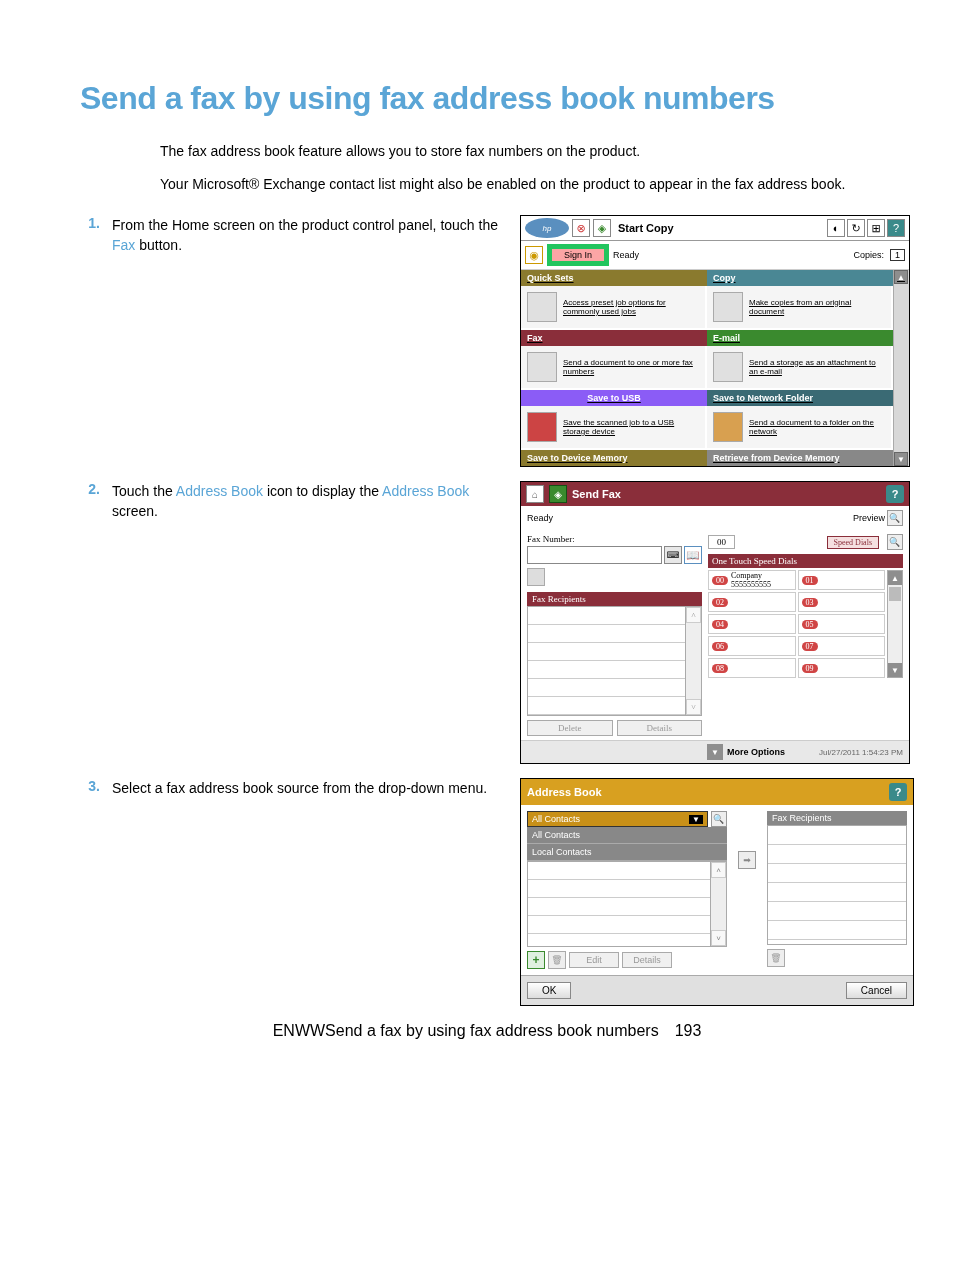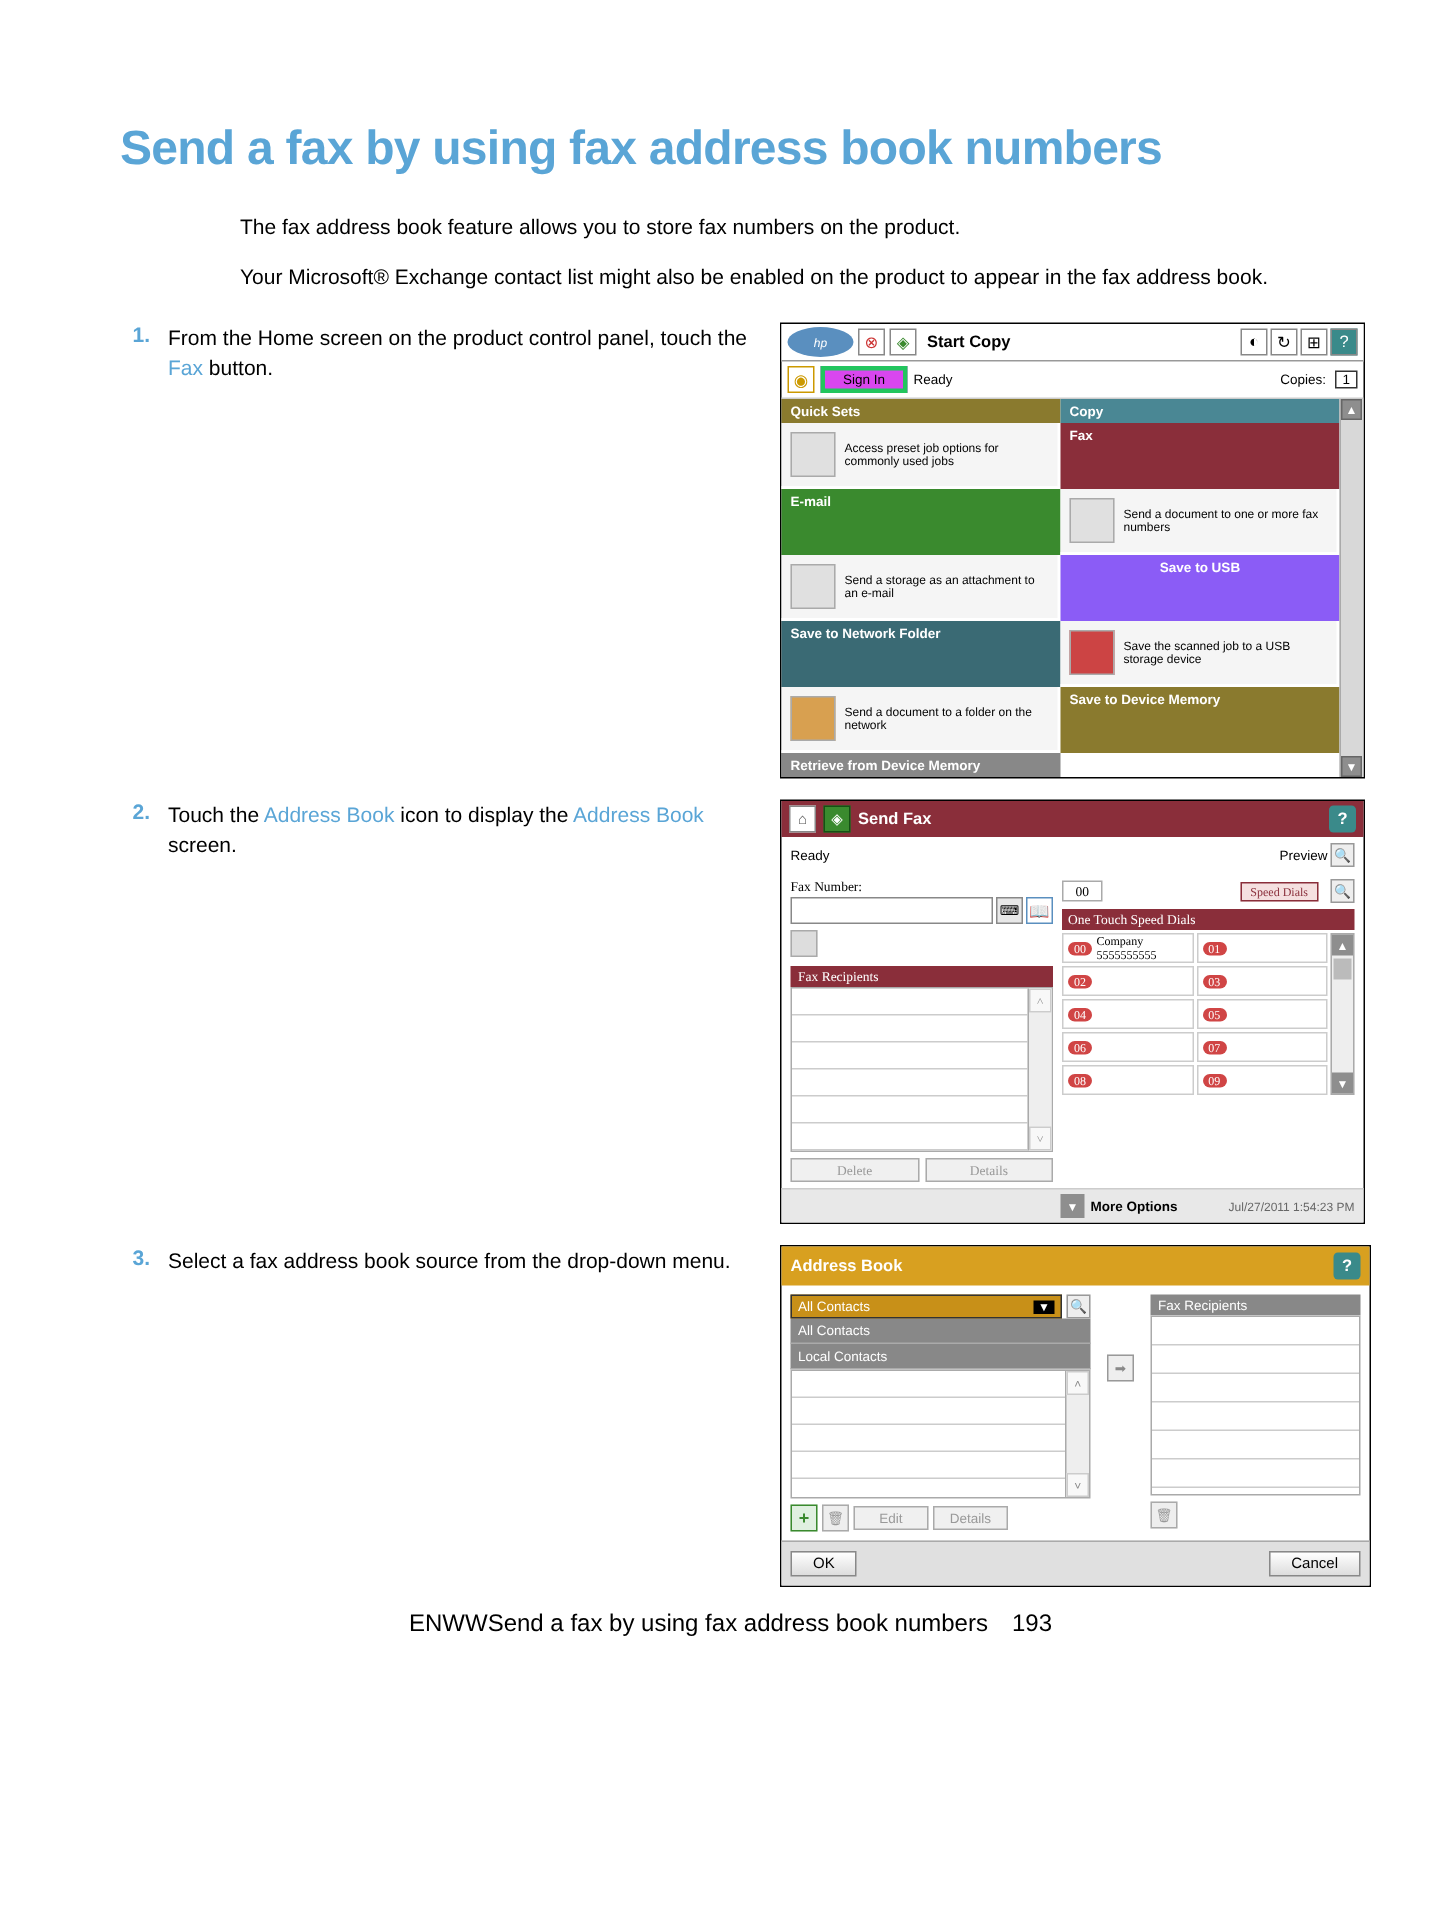--- a/index.html
+++ b/index.html
@@ -14,23 +14,23 @@
   .link { color: #5aa5d6; }
   .shot { flex: 0 0 390px; border: 1px solid #000; background: #fff; font-size: 9px; color: #000; }
 
   
   .s1-top { background: #fff; border-bottom: 1px solid #999; display: flex; align-items: center; padding: 2px 4px; gap: 3px; }
   .hp-logo { width: 44px; height: 20px; background: #5a8fbf; border-radius: 50%; display: inline-flex; align-items: center; justify-content: center; color:#fff; font-size:8px; font-style:italic;}
   .sq-btn { width: 18px; height: 18px; border: 1px solid #888; background: #fff; display: inline-flex; align-items: center; justify-content: center; font-size: 11px; }
   .start-copy { font-size: 11px; font-weight: bold; color:#000; padding-left:4px; }
   .s1-top-right { margin-left: auto; display:flex; gap:2px; }
   .s1-signin { display:flex; align-items:center; padding:3px 4px; border-bottom:1px solid #ccc; gap:4px;}
-  .signin-btn { border:3px solid #22c55e; background:#d946ef; padding:1px 12px; font-size:9px;}
+  .signin-btn { border:5px solid #22c55e; background:#fca5a5; padding:1px 12px; font-size:9px;}
   .copies-box { border:1px solid #333; background:#fff; padding:0 4px; font-size:9px; margin-left:2px;}
-  .s1-grid { display:grid; grid-template-columns: 1fr 1fr 16px; }
+  .s1-grid { display:grid; grid-template-columns: 1fr 1fr 16px; text-decoration: underline; }
   .tile-hdr { color:#fff; font-size:9px; font-weight:bold; padding:3px 6px; }
   .tile-body { background:#f5f5f5; display:flex; align-items:center; gap:6px; padding:20px 6px; height:44px; border-bottom:2px solid #fff; border-right:2px solid #fff;}
   .tile-ico { width:30px; height:30px; background:#e0e0e0; border:1px solid #aaa; flex-shrink:0;}
   .tile-txt { font-size:8px; line-height:1.15; }
   .scroll-col { background:#d8d8d8; grid-row: span 8; border-left:1px solid #aaa; position:relative;}
   .scroll-arrow { width:14px; height:14px; background:#8e8e8e; color:#fff; font-size:8px; display:flex; align-items:center; justify-content:center; border:1px solid #666;}
   .scroll-btm { position:absolute; bottom:0;}
   .c-olive { background:#8a7a2e;} .c-teal{background:#4a8794;} .c-maroon{background:#8a2e3a;} .c-green{background:#3a8a2e;} .c-dolive{background:#8b5cf6;text-align:center;} .c-dteal{background:#3a6a74;} .c-grey{background:#888;}
 
   
@@ -132,20 +132,24 @@
       <div class="tile-hdr c-olive">Quick Sets</div>
       <div class="tile-hdr c-teal">Copy</div>
       <div class="scroll-col">
         <div class="scroll-arrow">▲</div>
         <div class="scroll-arrow scroll-btm">▼</div>
       </div>
       <div class="tile-body">
             <div class="tile-ico"></div>
             <div class="tile-txt">Access preset job options for commonly used jobs</div>
           </div>
+      <div class="tile-body">
+            <div class="tile-ico"></div>
+            <div class="tile-txt">Make copies from an original document</div>
+          </div>
       <div class="tile-hdr c-maroon">Fax</div>
       <div class="tile-hdr c-green">E-mail</div>
       <div class="tile-body">
             <div class="tile-ico"></div>
             <div class="tile-txt">Send a document to one or more fax numbers</div>
           </div>
       <div class="tile-body">
             <div class="tile-ico"></div>
             <div class="tile-txt">Send a storage as an attachment to an e-mail</div>
           </div>

